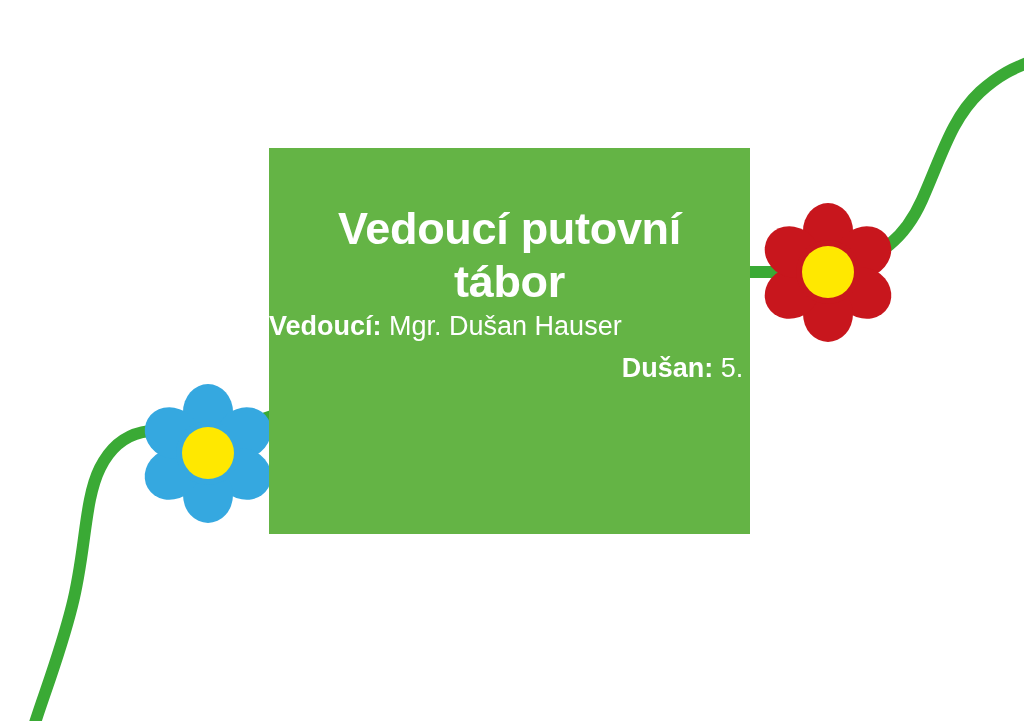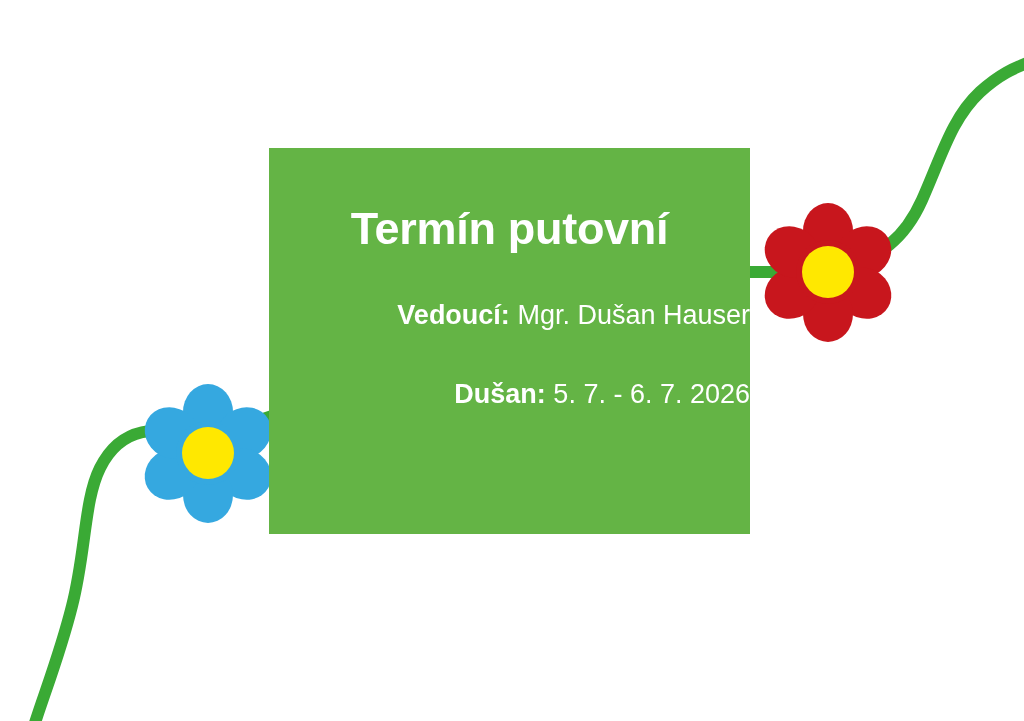--- a/index.html
+++ b/index.html
@@ -47,24 +47,23 @@
     letter-spacing: -0.3px;
     text-align: center;
     margin: 0;
     padding: 0 26px;
     box-sizing: border-box;
     width: 100%;
     margin-top: 54px;
   }
   #card-lines {
     width: 100%;
-    margin-top: 42px;
     display: flex;
-    flex-direction: column;
-    align-items: flex-end;
+    flex-direction: row;
+    align-items: flex-start;
   }
   .info-line {
     color: #ffffff;
     font-size: 27px;
     line-height: 1.35;
     text-align: center;
     white-space: nowrap;
     font-weight: normal;
   }
   .info-line + .info-line {
@@ -121,22 +120,23 @@
         <ellipse cx="172" cy="433" rx="25" ry="28" fill="#35A8E0" transform="rotate(120 172 433)"></ellipse>
         <circle cx="208" cy="453" r="32" fill="#35A8E0"></circle>
       </g>
       <circle cx="208" cy="453" r="26" fill="#FFE800"></circle>
     </g>
   </svg>
 
   <div id="card">
 
     <h1 id="card-title">
-      <span>Termín putovní</span>
+      <span>Vedoucí putovní</span>
       <br>
+      <span>tábor</span>
     </h1>
 
     <div id="card-lines">
 
       <div class="info-line">
         <span class="info-label">Vedoucí:</span>
         <span class="info-value">Mgr. Dušan Hauser</span>
       </div>
 
       <div class="info-line">

